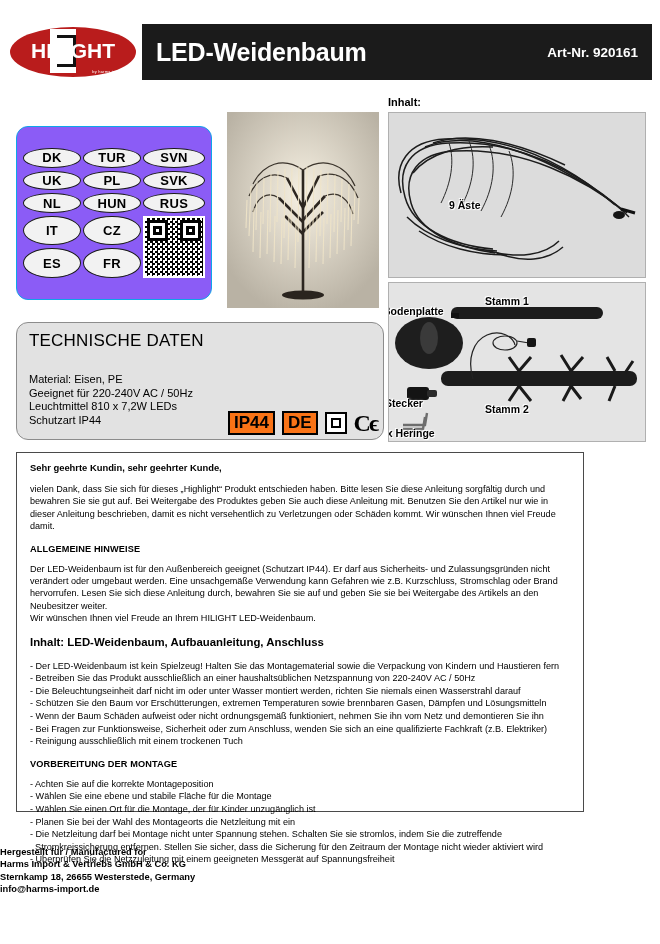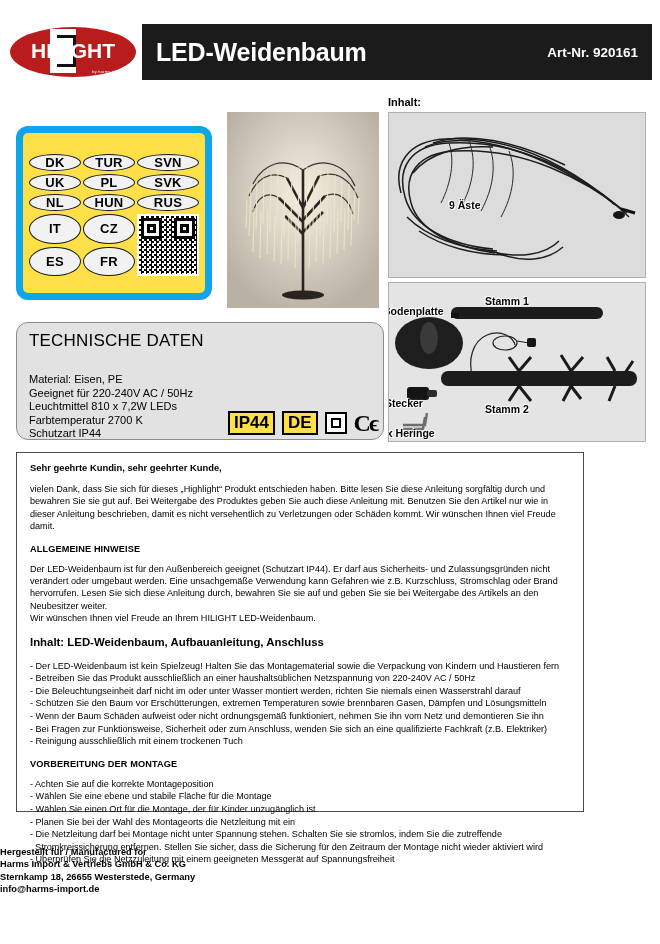--- a/index.html
+++ b/index.html
@@ -102,22 +102,22 @@
     color: #ffffff;
     font-size: 13.5px;
     font-weight: bold;
   }
 
   
   .country-panel {
     position: absolute;
     left: 16px; top: 126px;
     width: 196px; height: 174px;
-    background: #fde047;
-    border: 7px solid #0ea5e9;
+    background: #8b5cf6;
+    border: 1px solid #0ea5e9;
     border-radius: 12px;
     box-sizing: border-box;
     padding: 21px 6px;
   }
   .country-grid {
     display: grid;
     grid-template-columns: repeat(3, 1fr);
     grid-template-rows: repeat(5, 1fr);
     gap: 3px 2px;
     width: 100%; height: 100%;
@@ -180,21 +180,21 @@
   }
   .cert-row {
     position: absolute;
     right: 6px; bottom: 4px;
     display: flex;
     align-items: center;
     gap: 7px;
   }
   .cert-ip, .cert-de {
     border: 2px solid #000;
-    background: #fde047;
+    background: #f97316;
     font-size: 17px;
     font-weight: bold;
     padding: 0px 4px;
     line-height: 20px;
     text-align: right;
   }
   .cert-class2 {
     width: 22px; height: 22px;
     border: 2px solid #000;
     background: #fff;
@@ -355,21 +355,20 @@
       <div class="badge">ES</div>
       <div class="badge">FR</div>
     </div>
   </div>
 
   <div class="tech-box">
     <div class="tech-title">TECHNISCHE DATEN</div>
     <div class="tech-line">Material: Eisen, PE</div>
     <div class="tech-line">Geeignet für 220-240V AC / 50Hz</div>
     <div class="tech-line">Leuchtmittel 810 x 7,2W LEDs</div>
-    <div class="tech-line">Farbtemperatur 2700 K</div>
     <div class="tech-line">Schutzart IP44</div>
     <div class="cert-row">
       <span class="cert-ip">IP44</span>
       <span class="cert-de">DE</span>
       <span class="cert-class2"></span>
       <span class="cert-ce">Cϵ</span>
     </div>
   </div>
 
   <div class="photo-tree">

